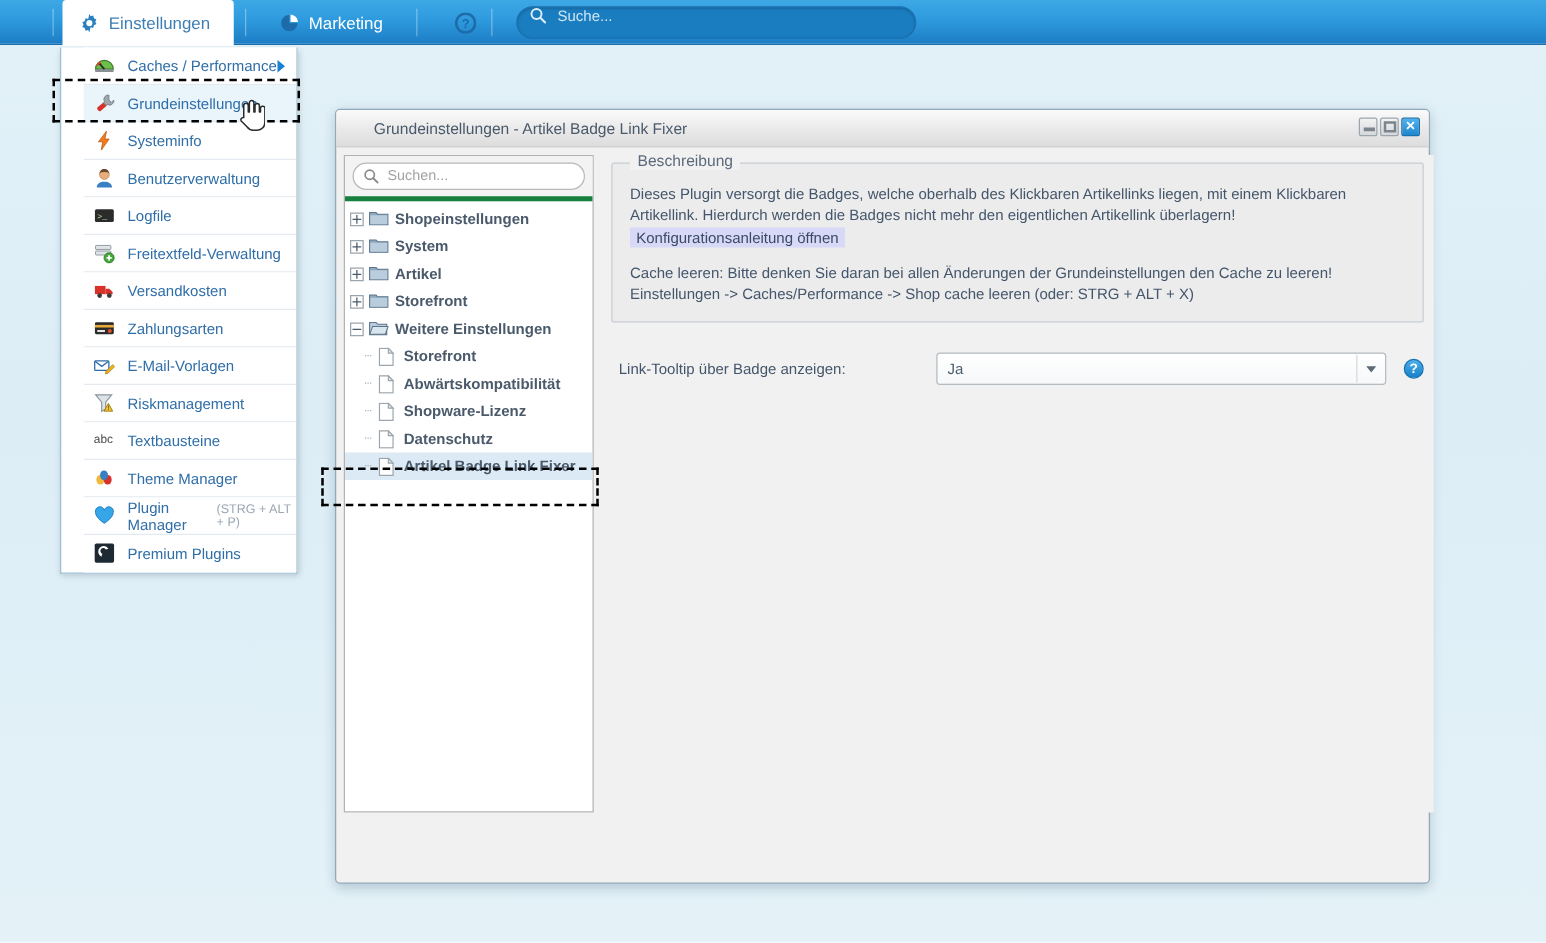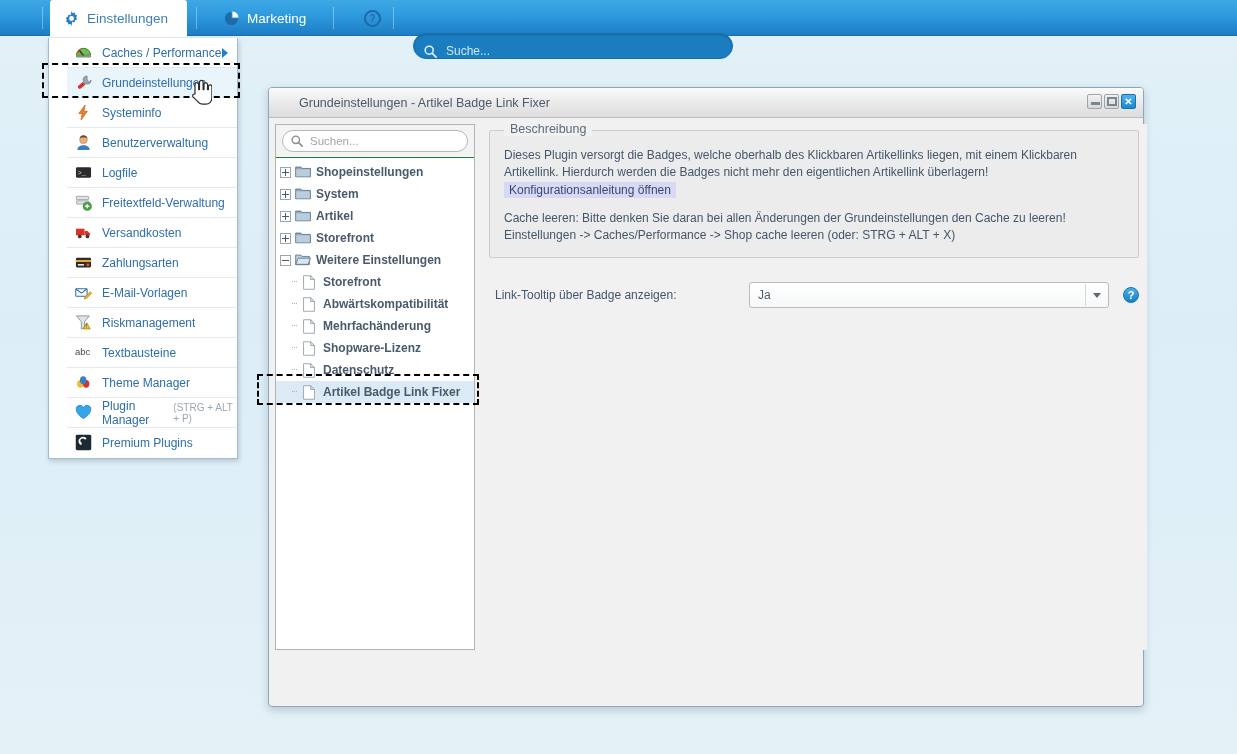--- a/index.html
+++ b/index.html
@@ -61,24 +61,23 @@
   }
   .gear svg { display:block; }
 
   
   .topsearch {
     position: absolute; left: 413px; top: 5px;
     width: 320px; height: 26px;
     background: #1a7dc0;
     border: 1px solid #1a6fae;
     border-radius: 13px;
-    display: flex; align-items: flex-end;
+    display: flex; align-items: flex-start;
     padding-left: 10px;
     box-shadow: inset 0 1px 2px rgba(0,0,0,0.2);
-    margin-top: 28px;
   }
   .topsearch .ph { color: #cfe6f5; font-size: 12px; margin-left: 9px; }
 
   
   .menu {
     position: absolute; left: 48px; top: 38px;
     width: 190px;
     background: #ffffff;
     border: 1px solid #9bbfd8;
     border-top: none;
@@ -190,21 +189,21 @@
   .tree-panel {
     width: 200px;
     background: #ffffff;
     border: 1px solid #b3b3b3;
     display: flex; flex-direction: column;
     flex: 0 0 200px;
   }
   .tree-search-wrap {
     padding: 5px 6px;
     background: #f3f3f3;
-    border-bottom: 1px solid #15803d;
+    border-bottom: 4px solid #15803d;
   }
   .tree-search {
     height: 22px;
     border: 1px solid #b8b8b8;
     border-radius: 11px;
     background: #ffffff;
     display: flex; align-items: center;
     padding-left: 8px;
   }
   .tree-search .ph { color: #a3a3a3; font-size: 11.5px; margin-left: 7px; }
@@ -659,29 +658,20 @@
               </span>
               <span>Abwärtskompatibilität</span>
             </div>
             <div class="tnode child">
               <span class="ticon">
                 <svg width="14" height="15" viewBox="0 0 14 16">
                   <path d="M1.2 0.8h7.6l4 4v10.4H1.2z" fill="#ffffff" stroke="#9aa5ad" stroke-width="1"></path>
                   <path d="M8.8 0.8v4h4z" fill="#e4e9ed" stroke="#9aa5ad" stroke-width="1"></path>
                 </svg>
               </span>
-              <span>Mehrfachänderung</span>
-            </div>
-            <div class="tnode child">
-              <span class="ticon">
-                <svg width="14" height="15" viewBox="0 0 14 16">
-                  <path d="M1.2 0.8h7.6l4 4v10.4H1.2z" fill="#ffffff" stroke="#9aa5ad" stroke-width="1"></path>
-                  <path d="M8.8 0.8v4h4z" fill="#e4e9ed" stroke="#9aa5ad" stroke-width="1"></path>
-                </svg>
-              </span>
               <span>Shopware-Lizenz</span>
             </div>
             <div class="tnode child">
               <span class="ticon">
                 <svg width="14" height="15" viewBox="0 0 14 16">
                   <path d="M1.2 0.8h7.6l4 4v10.4H1.2z" fill="#ffffff" stroke="#9aa5ad" stroke-width="1"></path>
                   <path d="M8.8 0.8v4h4z" fill="#e4e9ed" stroke="#9aa5ad" stroke-width="1"></path>
                 </svg>
               </span>
               <span>Datenschutz</span>

